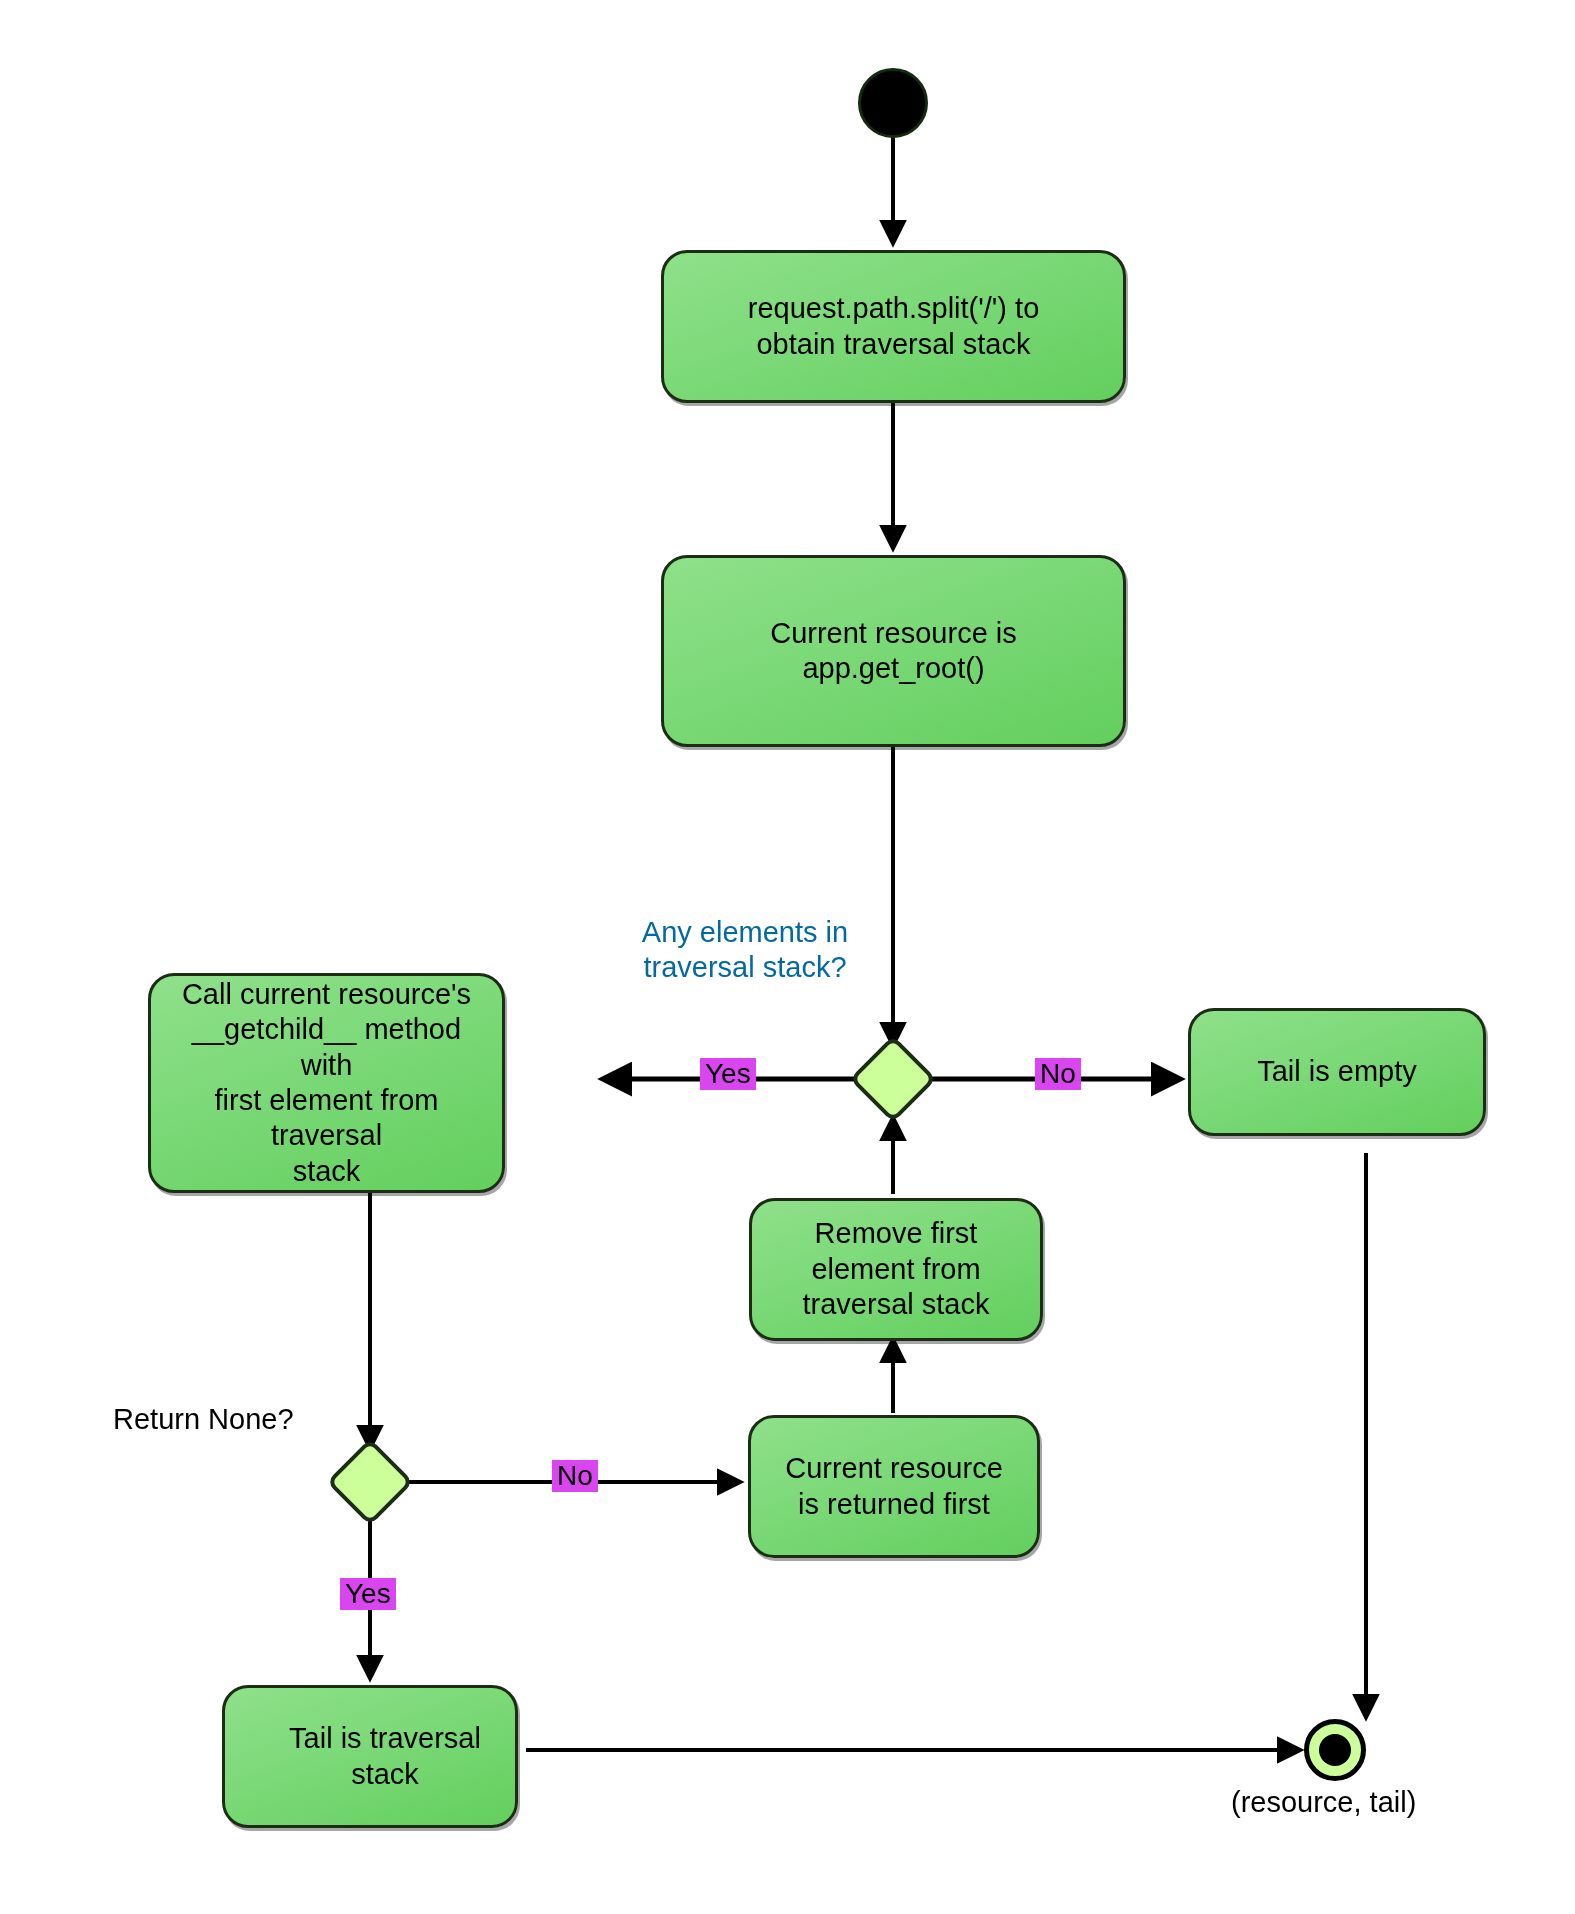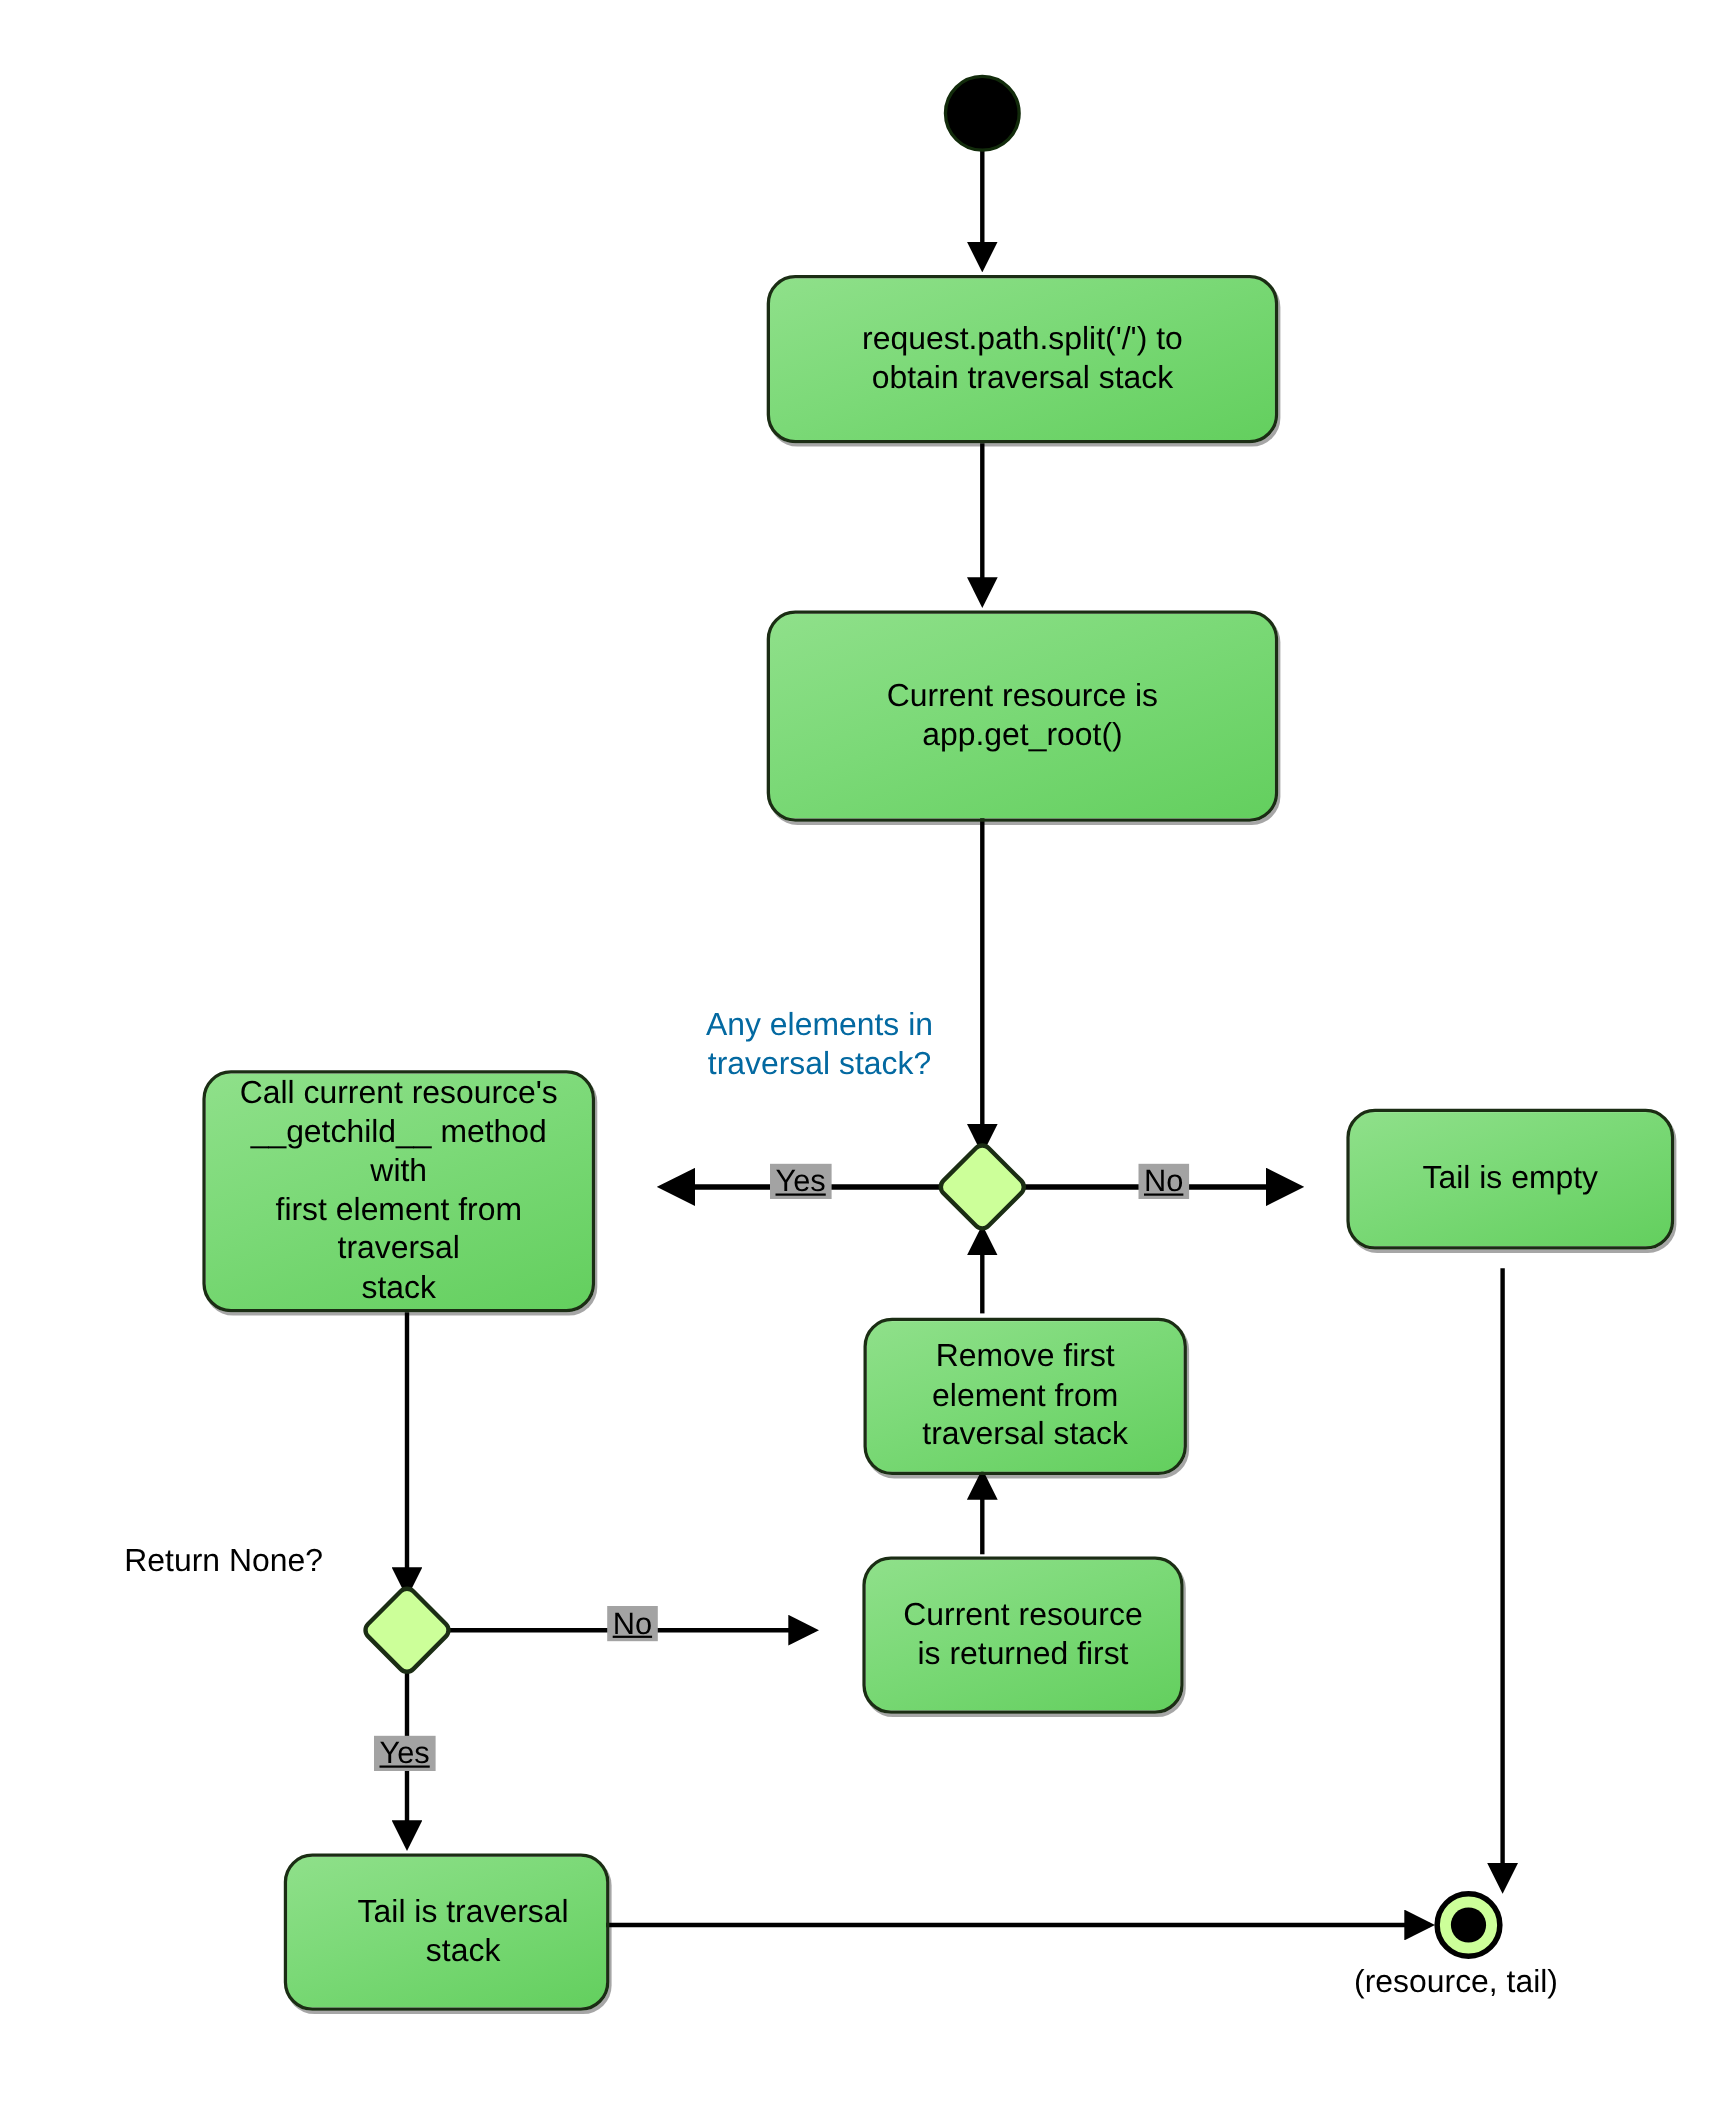--- a/index.html
+++ b/index.html
@@ -28,21 +28,20 @@
   }
   .node {
     position: absolute;
     box-sizing: border-box;
     display: flex;
     align-items: center;
     justify-content: center;
     text-align: center;
     color: #000000;
     line-height: 1.22;
-    margin-left: 36px;
   }
   .activity {
     border: 3px solid #1b2d14;
     border-radius: 26px;
     background: linear-gradient(160deg, #8fe08a 0%, #7bd977 45%, #63cf5e 100%);
     font-size: 29px;
     padding: 6px 14px;
     box-shadow: 2px 3px 0 rgba(0,0,0,0.35);
   }
   .activity span { display: block; white-space: pre-line; }
@@ -82,24 +81,23 @@
     transform: rotate(45deg);
     background: #ccff99;
     border: 4px solid #1b2d14;
     border-radius: 10px;
     box-sizing: border-box;
   }
   .edge-label {
     position: absolute;
     font-size: 28px;
     color: #000000;
-    background: #a3a3a3;
+    background: #d946ef;
     padding: 0 5px;
     white-space: nowrap;
-    text-decoration: underline;
   }
   .free-label {
     position: absolute;
     font-size: 29px;
     color: #0369a1;
     white-space: pre-line;
     line-height: 1.22;
     text-align: center;
   }
   .note-label {

